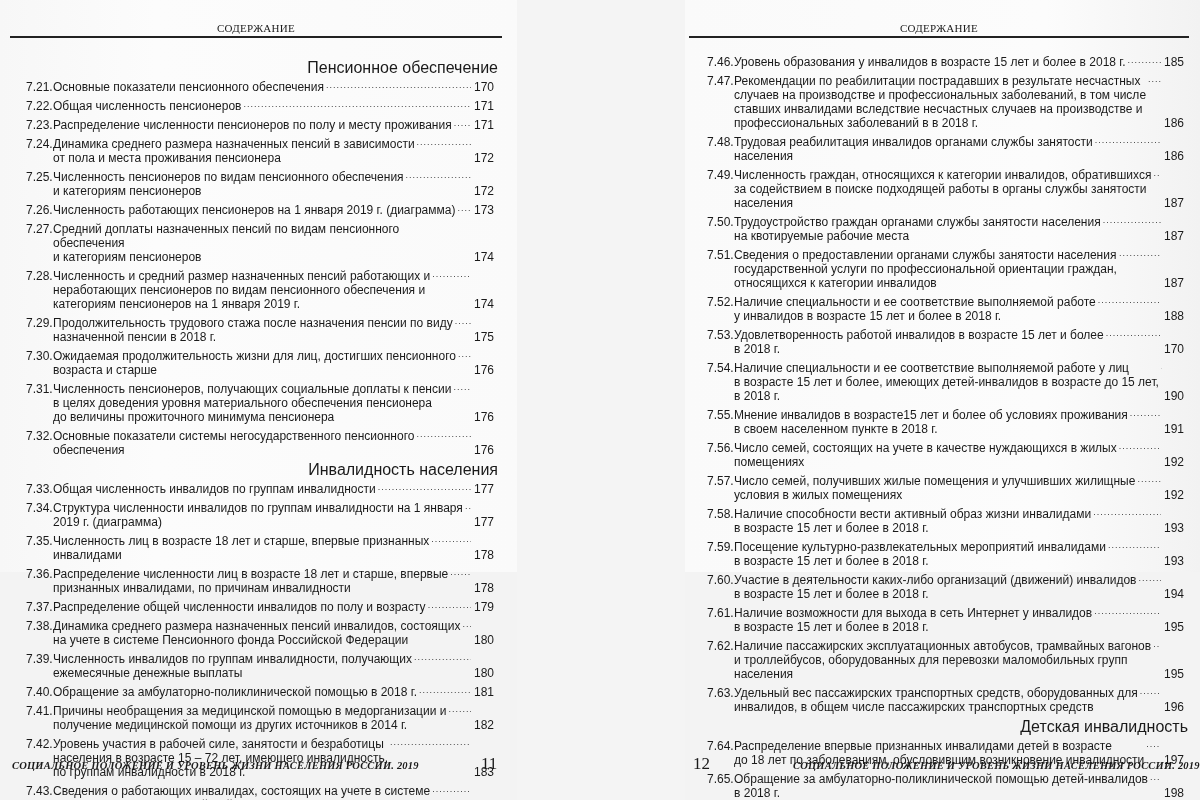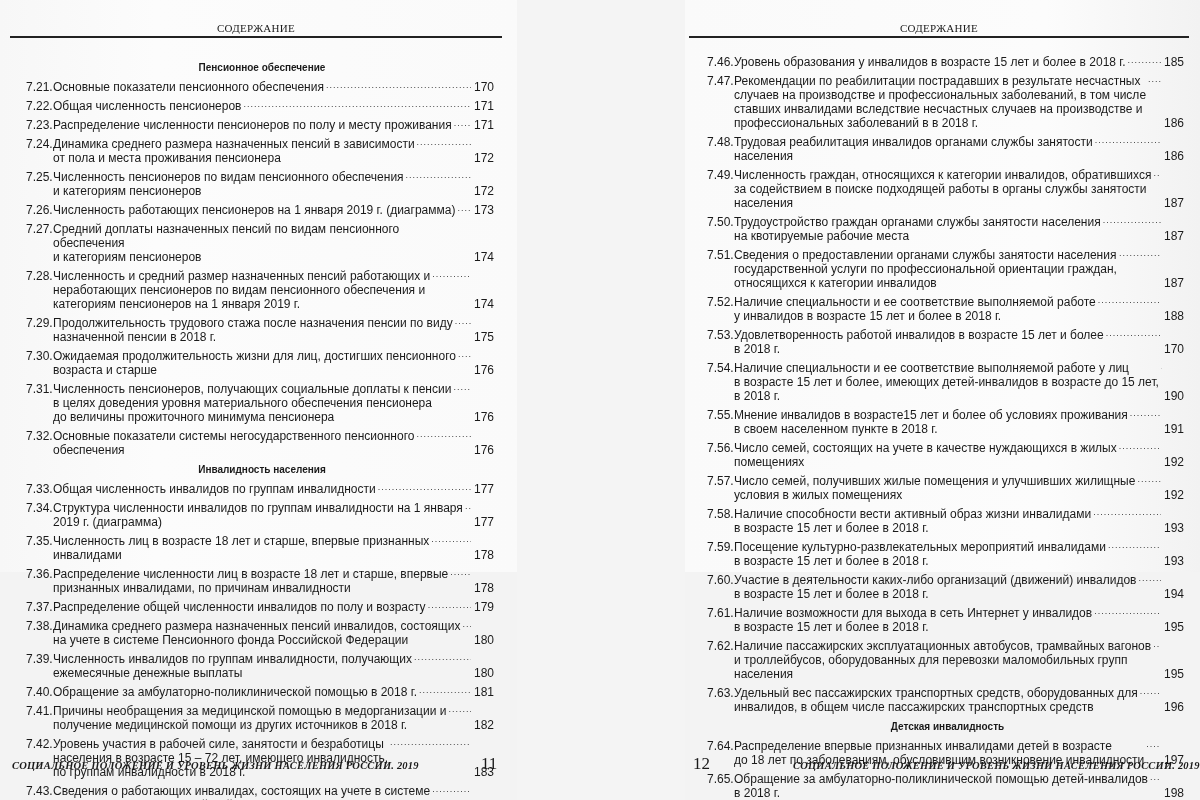--- a/index.html
+++ b/index.html
@@ -31,21 +31,21 @@
   .left .rule { left: 10px; width: 492px; }
   .right .running-head { left: 4px; width: 500px; }
   .right .rule { left: 4px; width: 500px; }
 
   .toc { position: absolute; top: 58px; }
   .left .toc { left: 26px; width: 472px; }
   .right .toc { left: 22px; width: 481px; }
   .right .toc { top: 55px; }
 
   .section-title {
-    font-weight: bold; font-size: 10px; text-align: center;
+    font-weight: normal; font-size: 16px; text-align: right;
     margin: 2px 0 4px 0; line-height: 16px;
   }
   .entry {
     display: flex; align-items: flex-end;
     font-size: 12px; line-height: 14px;
     margin-bottom: 5px;
   }
   .entry .num { width: 27px; flex: 0 0 27px; align-self: flex-start; }
   .entry .body { flex: 1; display: flex; align-items: flex-start; min-width: 0; }
   .entry .text { white-space: pre-line; }
@@ -256,21 +256,21 @@
         <span class="body">
           <span class="text">Обращение за амбулаторно-поликлинической помощью в 2018 г.</span>
           <span class="dots"></span>
         </span>
         <span class="page-num">181</span>
       </div>
       <div class="entry">
         <span class="num">7.41.</span>
         <span class="body">
           <span class="text">Причины необращения за медицинской помощью в медорганизации и
-получение медицинской помощи из других источников в 2018 г.</span>
+получение медицинской помощи из других источников в 2014 г.</span>
           <span class="dots"></span>
         </span>
         <span class="page-num">182</span>
       </div>
       <div class="entry">
         <span class="num">7.42.</span>
         <span class="body">
           <span class="text">Уровень участия в рабочей силе, занятости и безработицы
 населения в возрасте 15 – 72 лет, имеющего инвалидность,
 по группам инвалидности в 2018 г.</span>

